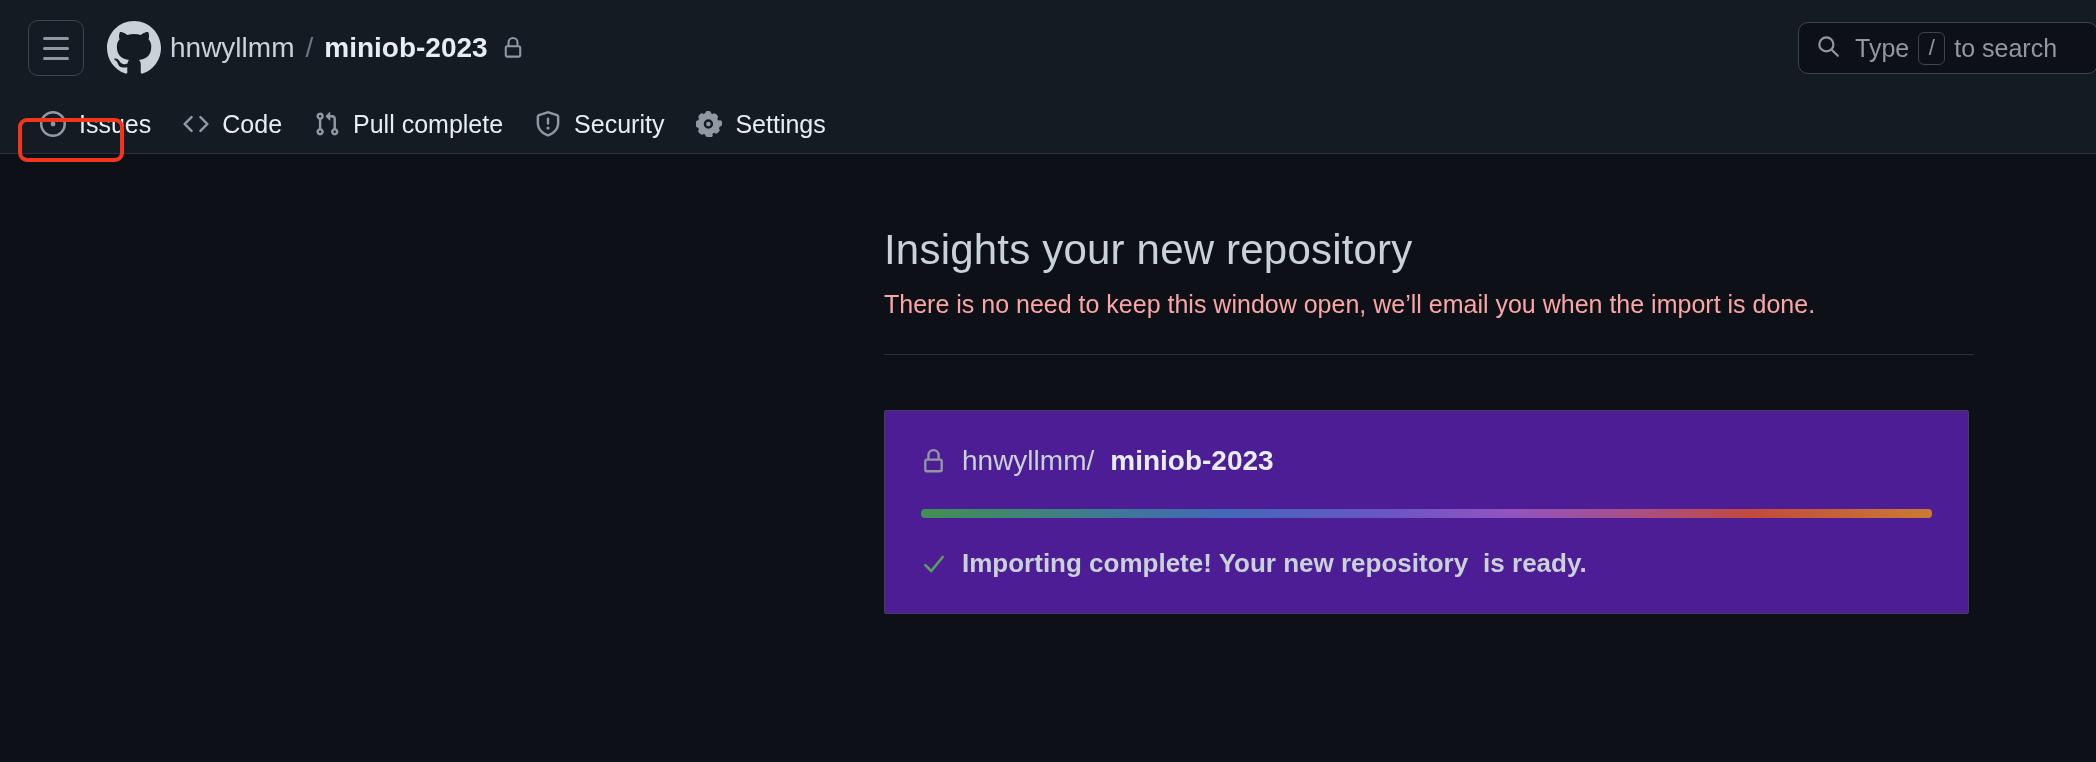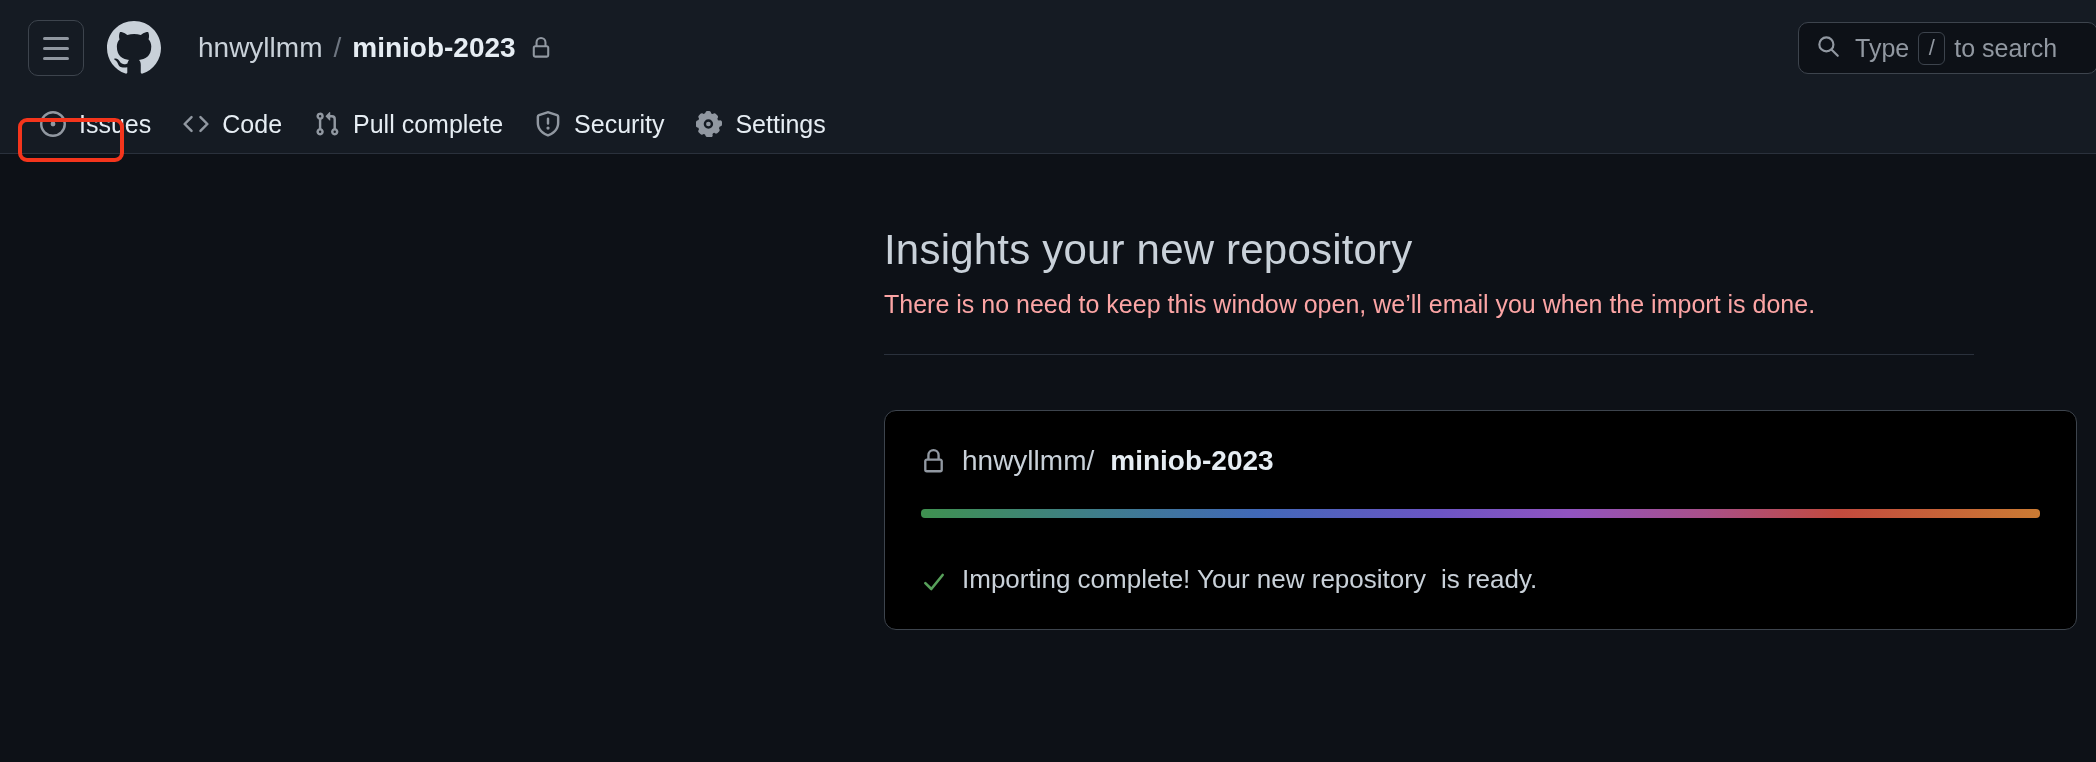--- a/index.html
+++ b/index.html
@@ -54,21 +54,21 @@
     width: 56px;
     height: 56px;
     display: flex;
     align-items: center;
     justify-content: center;
     flex: 0 0 auto;
   }
   .gh-logo svg { width: 54px; height: 54px; fill: #c9d1d9; }
 
   .breadcrumb {
-    margin-left: 36px;
+    margin-left: 8px;
     display: flex;
     align-items: center;
     gap: 11px;
     font-size: 28px;
     white-space: nowrap;
   }
   .breadcrumb .owner {
     color: #c9d1d9;
     font-weight: 400;
     cursor: pointer;
@@ -213,24 +213,24 @@
 
   .title-rule {
     height: 1px;
     background: #2a313c;
     margin-top: 33px;
     width: 1090px;
   }
 
   .status-card {
     margin-top: 55px;
-    width: 1193px;
+    width: 1085px;
     border: 1px solid #3d444d;
-    border-radius: 12px;
-    background: #000000;
+    border-radius: 2px;
+    background: #4c1d95;
     padding: 34px 36px 34px 36px;
   }
 
   .card-repo-line {
     display: flex;
     align-items: center;
     gap: 16px;
     font-size: 28px;
     color: #c9d1d9;
     white-space: nowrap;
@@ -247,27 +247,28 @@
         #3f7d8c 16%,
         #4169b8 30%,
         #6b55c4 46%,
         #9154c0 58%,
         #a8508a 70%,
         #c24a3e 82%,
         #cb7b33 100%);
   }
 
   .card-status-line {
-    margin-top: 46px;
-    display: flex;
-    align-items: flex-end;
+    margin-top: 30px;
+    display: flex;
+    align-items: center;
     gap: 15px;
     font-size: 26px;
     color: #c9d1d9;
     white-space: nowrap;
+    font-weight: bold;
   }
   .check-mark {
     display: inline-flex;
     align-items: center;
     color: #3fb950;
   }
   .check-mark svg { width: 26px; height: 26px; stroke: #57a05a; fill: none; stroke-width: 2.4; }
   .card-status-line a {
     color: #4493f8;
     text-decoration: none;

